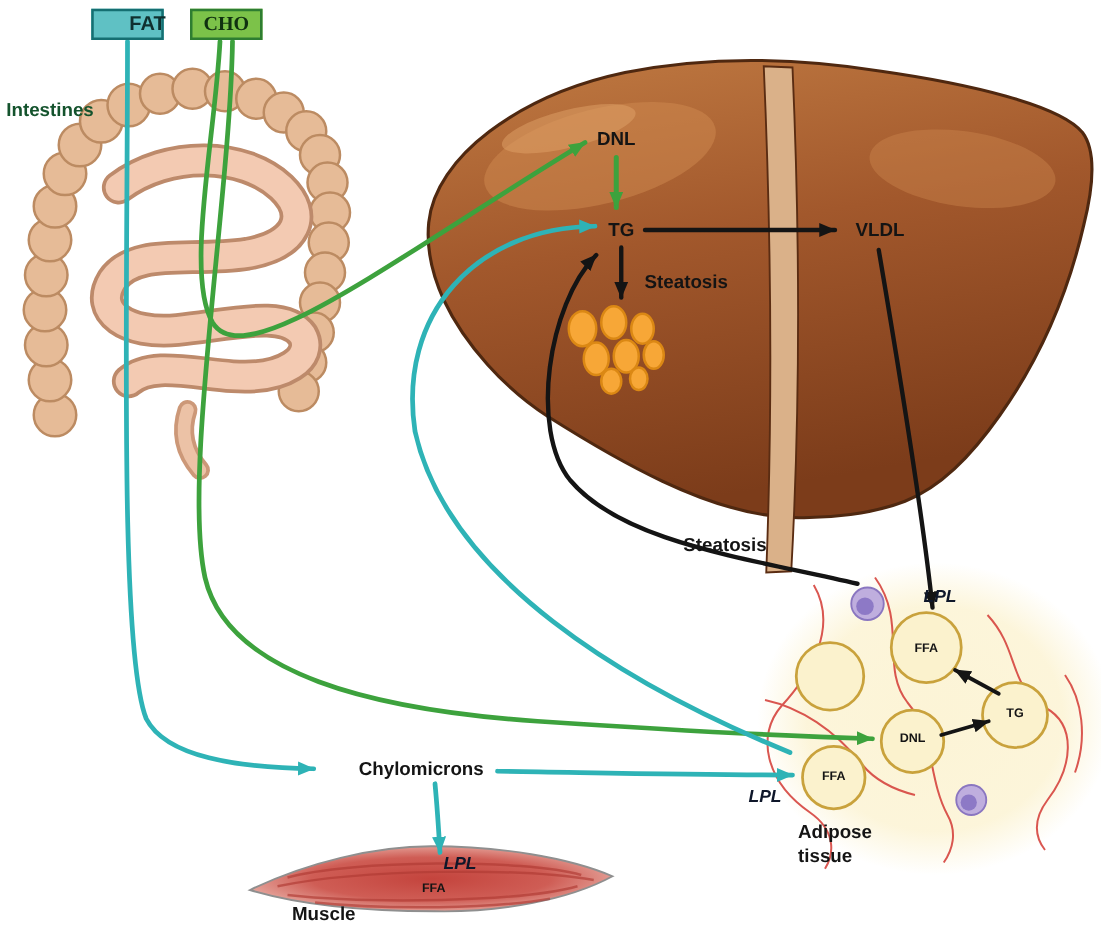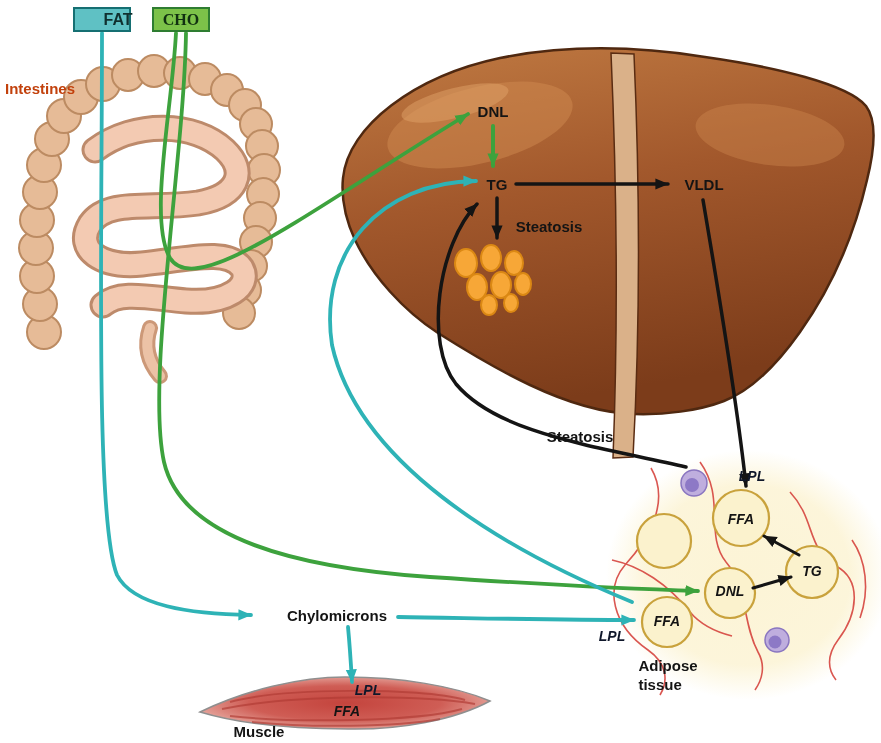--- a/index.html
+++ b/index.html
@@ -1,22 +1,22 @@
 <!DOCTYPE html>
 <html><head>
 <meta charset="utf-8">
 <style>
   html,body{margin:0;padding:0;background:#fff;}
   .stage{position:relative;width:881px;height:743px;background:#fff;overflow:hidden;
          font-family:"Liberation Sans",sans-serif;}
   .stage svg{position:absolute;left:0;top:0;}
   .lbl{position:absolute;transform:translate(-50%,-50%);font-weight:700;font-size:15px;
        color:#141414;white-space:pre-line;text-align:left;line-height:1.25;}
-  .lbl-left{position:absolute;transform:translate(0,-50%);font-weight:700;font-size:15px;color:#c2410c;}
-  .sm{font-size:14px;font-style:italic;}
+  .lbl-left{position:absolute;transform:translate(0,-50%);font-weight:700;font-size:15px;color:#14532d;}
+  .sm{font-size:10px;}
   .lpl{color:#0f172a;font-style:italic;font-size:14px;}
   .pill{position:absolute;display:flex;align-items:center;justify-content:center;
         font-weight:700;font-size:16px;color:#10302f;box-sizing:border-box;}
   .pill-fat{left:73px;top:7px;width:58px;height:25px;background:#5fc1c4;border:2.5px solid #156f72;padding-left:32px;}
   .pill-cho{left:152px;top:7px;width:58px;height:25px;background:#7cc249;border:2.5px solid #2e7d31;color:#103010;font-family:Liberation Serif, serif;}
 </style>
 </head>
 <body>
 
 <div class="stage">

